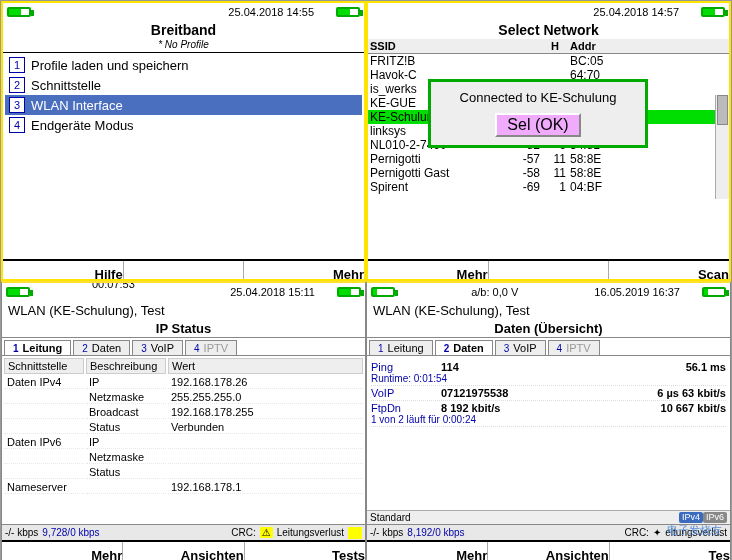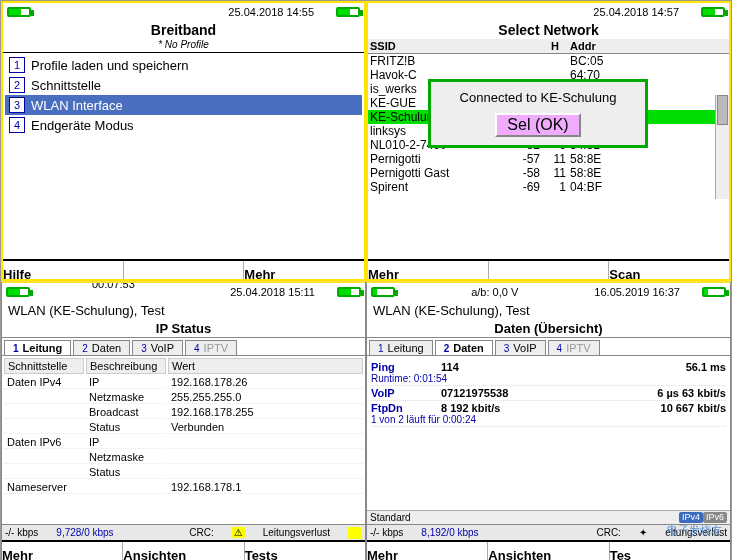--- a/index.html
+++ b/index.html
@@ -14,21 +14,21 @@
 .batt.low .fill{width:18%}
 .title{text-align:center;font-weight:bold;font-size:14px;padding:1px 0}
 .subtitle{text-align:center;font-style:italic;font-size:10px;border-bottom:1px solid #000;padding-bottom:2px}
 .menulist{padding:2px}
 .menuitem{display:flex;align-items:center;font-size:13px;padding:2px 4px;gap:6px}
 .numbox{width:16px;height:16px;border:1px solid #00a;color:#00a;font-size:11px;display:flex;align-items:center;justify-content:center}
 .menuitem.sel{background:#4a6fbf;color:#fff}
 .menuitem.sel .numbox{background:#fff}
 .menuitem .val{margin-left:auto;color:#00a;font-weight:bold}
 .softkeys{position:absolute;bottom:0;left:0;right:0;height:20px;border-top:2px solid #000;display:flex;font-size:13px;font-weight:bold}
-.softkeys div{flex:1;text-align:left;border-right:1px solid #aaa;padding-top:6px}
+.softkeys div{flex:1;text-align:right;border-right:1px solid #aaa;padding-top:6px}
 .softkeys div:last-child{border-right:none}
 .netheader{display:flex;font-size:11px;font-weight:bold;background:#eee;border-bottom:1px solid #888;padding:1px 2px}
 .netheader span:nth-child(1){width:120px}
 .netheader span:nth-child(2){width:50px;text-align:right}
 .netheader span:nth-child(3){width:30px;text-align:center}
 .netheader span:nth-child(4){width:60px}
 .netlist{font-size:12px}
 .netrow{display:flex;padding:0 2px}
 .netrow.sel{background:#0d0}
 .netrow span:nth-child(1){width:120px;overflow:hidden;white-space:nowrap}
@@ -41,28 +41,28 @@
 .tabs{display:flex;font-size:11px;border-bottom:1px solid #888;padding:2px 2px 0 2px;gap:2px}
 .tab{border:1px solid #888;border-bottom:none;padding:1px 8px;background:#eee;display:flex;gap:4px;align-items:center}
 .tab.active{background:#fff;font-weight:bold}
 .tab.ghost{color:#999}
 .tab .n{color:#00a;font-size:10px}
 .iptable{font-size:11px;width:100%}
 .iptable th{text-align:left;background:#eee;border:1px solid #ccc;padding:1px 3px;font-weight:normal}
 .iptable td{padding:0 3px;border-bottom:1px dotted #e8e8e8}
 .iptable td:nth-child(1){width:80px}
 .iptable td:nth-child(2){width:80px}
-.statusbar{position:absolute;bottom:20px;left:0;right:0;height:16px;background:#e8e8e8;border-top:1px solid #888;font-size:10px;display:flex;align-items:center;padding:0 3px;gap:18px}
+.statusbar{position:absolute;bottom:20px;left:0;right:0;height:16px;background:#e8e8e8;border-top:1px solid #888;font-size:10px;display:flex;align-items:center;padding:0 3px;gap:4px}
 .statusbar .crc{margin-left:auto}
 .badge{background:#3a6bbf;color:#fff;padding:0 3px;font-size:9px;border-radius:2px}
 .badge.off{background:#888}
 .subtext{font-size:13px;padding:2px 6px}
 .datapanel{font-size:11px;padding:4px}
 .datarow{display:flex;padding:1px 0;border-bottom:1px dotted #ddd}
-.datarow .lab{width:70px;color:#00a;font-weight:bold}
+.datarow .lab{width:70px;color:#00a;font-weight:normal}
 .datarow .sub{color:#00a;font-size:10px}
 .datarow .v1{width:120px;font-weight:bold}
 .datarow .v2{margin-left:auto;font-weight:bold}
 .scrollbar{position:absolute;right:0;top:56px;bottom:40px;width:14px;background:#eee;border-left:1px solid #aaa}
 .scrollbar .thumb{position:absolute;left:1px;right:1px;top:0;height:30px;background:#bbb;border:1px solid #888}
 .netwrap{position:relative;height:200px;overflow:hidden}
 .wm{position:absolute;right:8px;bottom:22px;font-size:11px;color:#5a8fd8;z-index:50}
 .tl{border-top:2px solid #ffe030}
 </style>
 </head>

